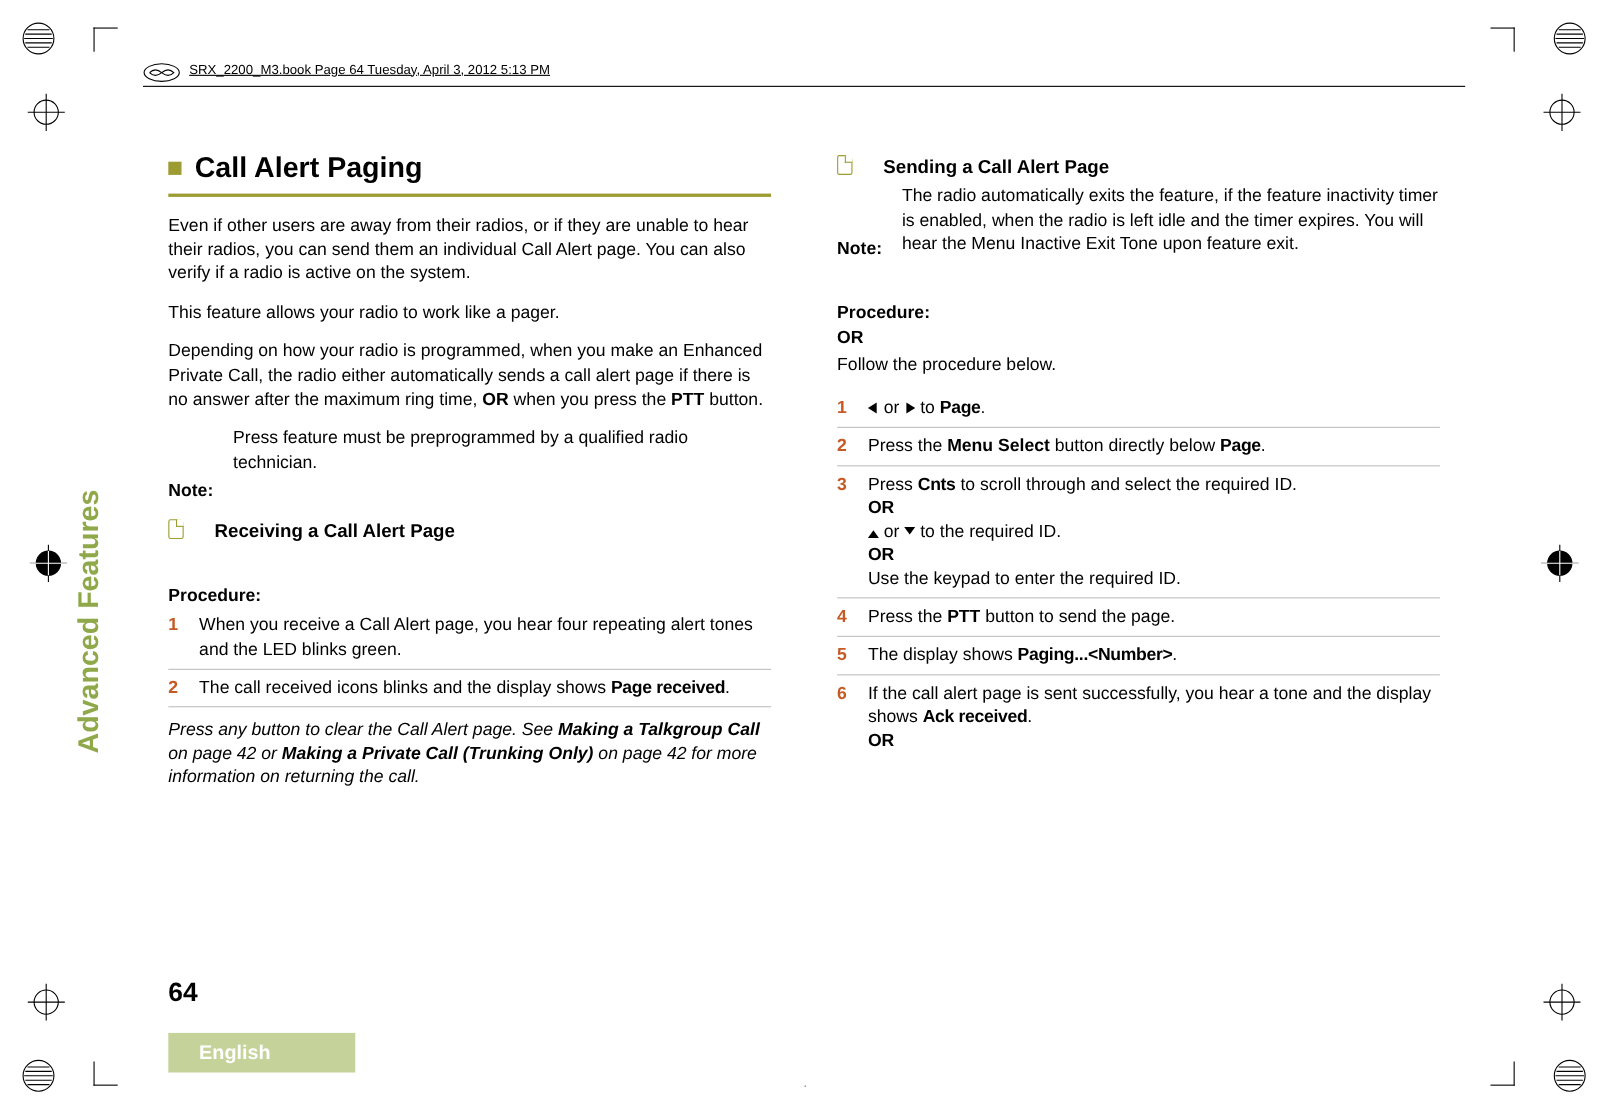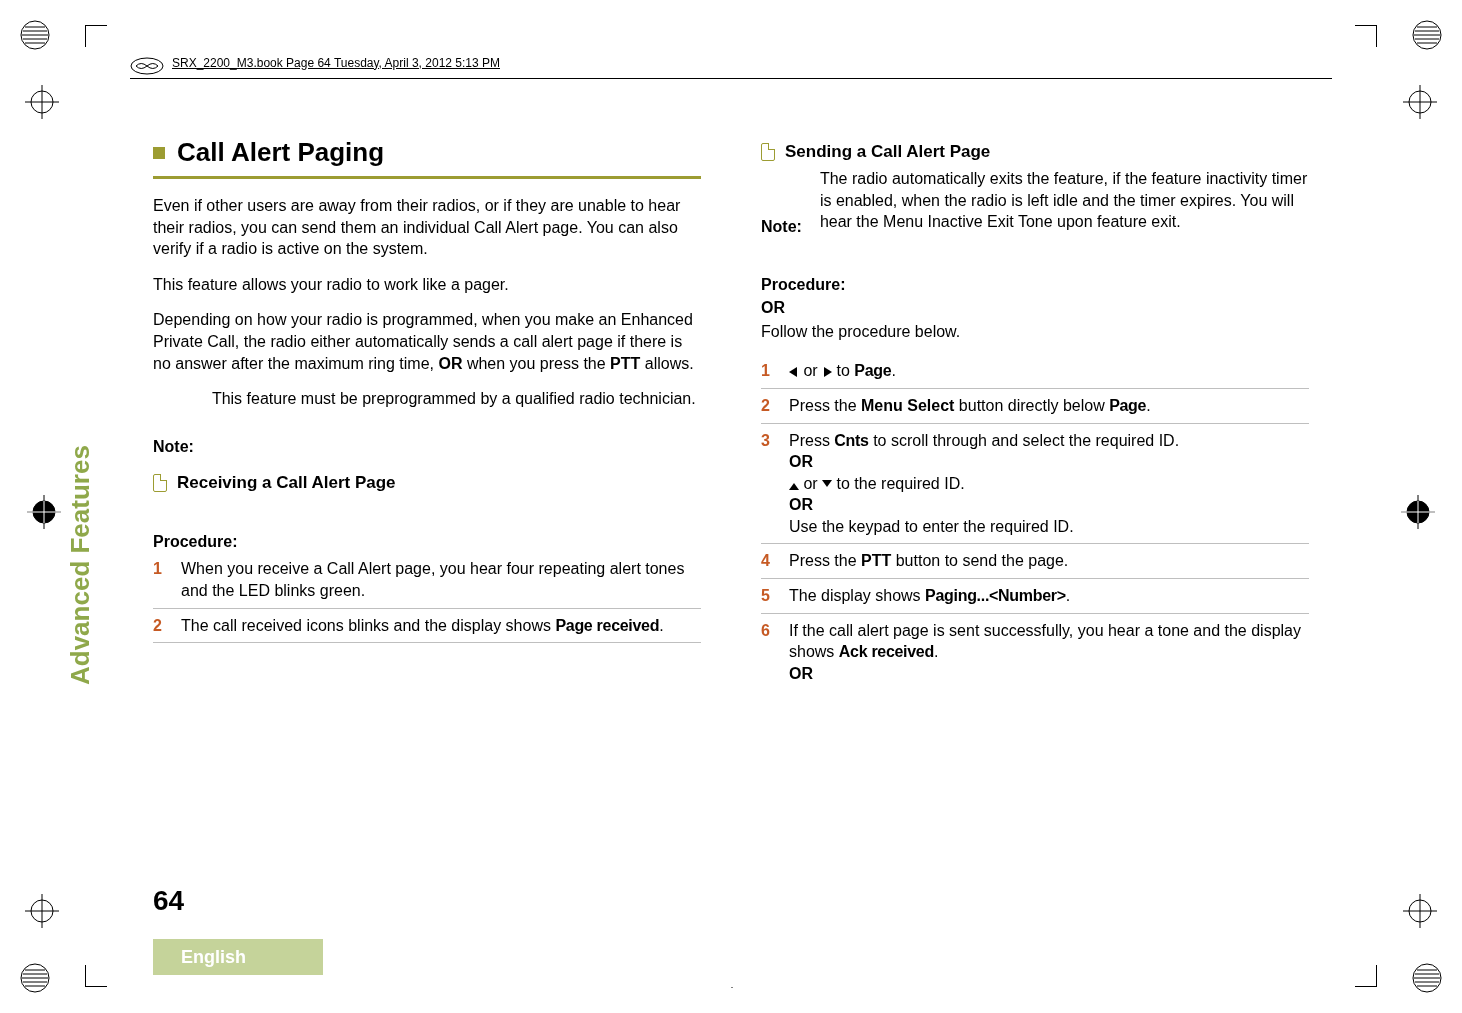--- a/index.html
+++ b/index.html
@@ -72,21 +72,21 @@
     margin-bottom: 16px;
   }
 
   .note-row {
     display: flex; gap: 18px; margin-bottom: 14px;
   }
   .note-label { font-weight: bold; flex: 0 0 auto; margin-top: 48px; }
   .note-body { flex: 1; }
 
   .sub-head {
-    display: flex; align-items: center; gap: 10px;
+    display: flex; align-items: flex-start; gap: 28px;
     margin-top: 6px; margin-bottom: 4px;
   }
   .page-icon {
     width: 14px; height: 18px;
     border: 1px solid #9c9c32;
     border-radius: 2px 4px 2px 2px;
     position: relative;
   }
   .page-icon::after {
     content:"";
@@ -136,21 +136,21 @@
     transform-origin: left top;
     color: #8fa84a;
     font-size: 26px;
     font-weight: bold;
     white-space: nowrap;
   }
   .page-num {
     position: absolute;
     left: 68px;
     bottom: 70px;
-    font-size: 28px;
+    font-size: 24px;
     font-weight: bold;
   }
   .lang-tab {
     position: absolute;
     left: 68px;
     bottom: 12px;
     width: 170px;
     height: 36px;
     background: #c5d39a;
     color: #fff;
@@ -302,45 +302,48 @@
     <div class="col">
       <div class="section-head">
         <span class="sq"></span>
         <span class="section-title">Call Alert Paging</span>
       </div>
       <div class="section-rule"></div>
 
       <p>Even if other users are away from their radios, or if they are unable to hear their radios, you can send them an individual Call Alert page. You can also verify if a radio is active on the system.</p>
       <p>This feature allows your radio to work like a pager.</p>
       <p>
-        <span>Depending on how your radio is programmed, when you make an Enhanced Private Call, the radio either automatically sends a call alert page if there is no answer after the maximum ring time, </span><span class="bold">OR</span><span> when you press the </span><span class="bold">PTT</span><span> allows.</span>
+        <span>Depending on how your radio is programmed, when you make an Enhanced Private Call, the radio either automatically sends a call alert page if there is no answer after the maximum ring time, </span><span class="bold">OR</span><span> when you press the </span><span class="bold">PTT</span><span> button.</span>
       </p>
 
       <div class="note-row">
         <div class="note-label">Note:</div>
-        <div class="note-body">This feature must be preprogrammed by a qualified radio technician.</div>
+        <div class="note-body">Press feature must be preprogrammed by a qualified radio technician.</div>
       </div>
 
       <div class="sub-head">
         <span class="page-icon"></span>
         <span class="sub-title">Receiving a Call Alert Page</span>
       </div>
       <div class="proc-label">Procedure:</div>
 
       <div class="step">
         <div class="step-num">1</div>
         <div class="step-body">When you receive a Call Alert page, you hear four repeating alert tones and the LED blinks green.</div>
       </div>
       <div class="step">
         <div class="step-num">2</div>
         <div class="step-body">
           <span>The call received icons blinks and the display shows </span><span class="radio-text">Page received</span><span>.</span>
         </div>
       </div>
 
+      <p class="italic-block" style="margin-top:10px;">
+        <span>Press any button to clear the Call Alert page. See </span><span class="bold">Making a Talkgroup Call</span><span> on page 42 or </span><span class="bold">Making a Private Call (Trunking Only)</span><span> on page 42 for more information on returning the call.</span>
+      </p>
     </div>
 
     <div class="col">
       <div class="sub-head">
         <span class="page-icon"></span>
         <span class="sub-title">Sending a Call Alert Page</span>
       </div>
 
       <div class="note-row">
         <div class="note-label">Note:</div>

